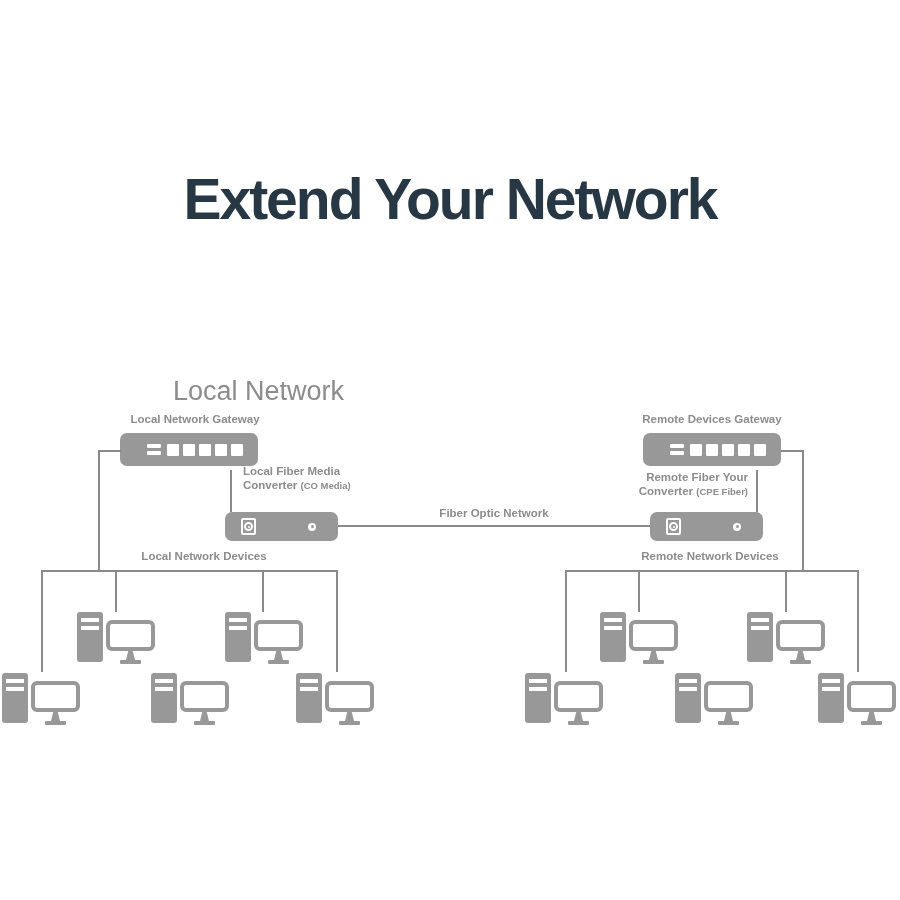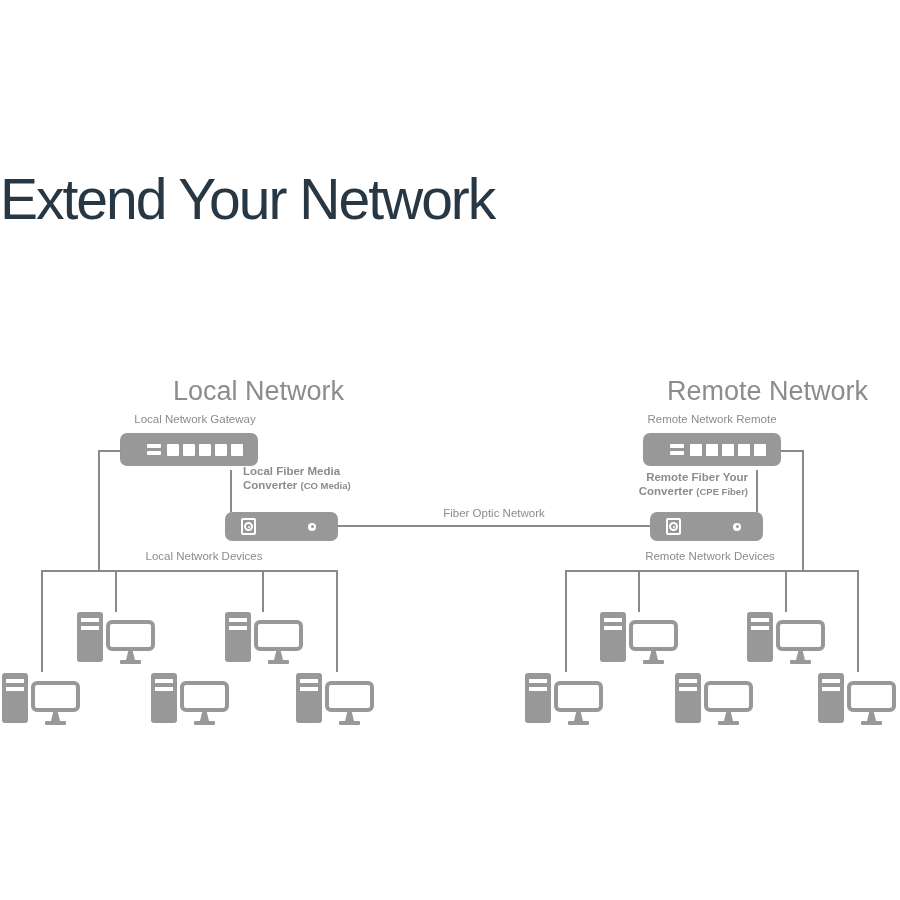--- a/index.html
+++ b/index.html
@@ -7,27 +7,27 @@
     --l:#8a8a8a;      
     --t:#8c8c8c;      
     --title:#273743;  
   }
   *{margin:0;padding:0;box-sizing:border-box}
   html,body{background:#fff}
   body{font-family:"Liberation Sans", sans-serif;}
   .canvas{position:relative;width:900px;height:900px;background:#fff;overflow:hidden}
 
   
-  .title{position:absolute;top:166px;left:0;width:900px;
-         font-size:57px;font-weight:normal;color:var(--title);letter-spacing:-2px}
+  .title{position:absolute;top:166px;left:0;width:900px;text-align:center;
+         font-size:57px;font-weight:bold;color:var(--title);letter-spacing:-2px}
 
   
   .net-heading{position:absolute;width:300px;text-align:right;font-size:27px;
                color:var(--t);white-space:nowrap}
-  .small-label{position:absolute;width:300px;text-align:center;font-weight:normal;
+  .small-label{position:absolute;width:300px;text-align:center;font-weight:bold;
                font-size:11.5px;color:var(--t);white-space:nowrap}
 
   
   .gateway{position:absolute;width:138px;height:33px;background:var(--g);border-radius:7px;
            display:flex;align-items:center;justify-content:center;gap:4px;padding-left:12px}
   .eqbars{display:flex;flex-direction:column;gap:3px;margin-right:2px}
   .eqbars i{display:block;width:14px;height:4px;background:#fff;border-radius:1px}
   .port-sq{width:12px;height:12px;background:#fff;border-radius:1px}
 
   
@@ -152,22 +152,21 @@
   <div class="computer" style="left:296px;top:673px">
     <div class="tower">
         <div class="stripe s1"></div>
         <div class="stripe s2"></div>
       </div>
     <div class="monitor"></div>
     <div class="neck"></div>
     <div class="mbase"></div>
   </div>
 
-  <div class="net-heading" style="left:568px;top:376px">Remote Network</div>
-  <div class="small-label" style="left:562px;top:413px">Remote Network Remote</div>
+  <div class="small-label" style="left:562px;top:413px">Remote Devices Gateway</div>
 
   <div class="gateway" style="left:643px;top:433px">
     <span class="eqbars">
         <i></i>
         <i></i>
       </span>
     <span class="port-sq"></span>
     <span class="port-sq"></span>
     <span class="port-sq"></span>
     <span class="port-sq"></span>

